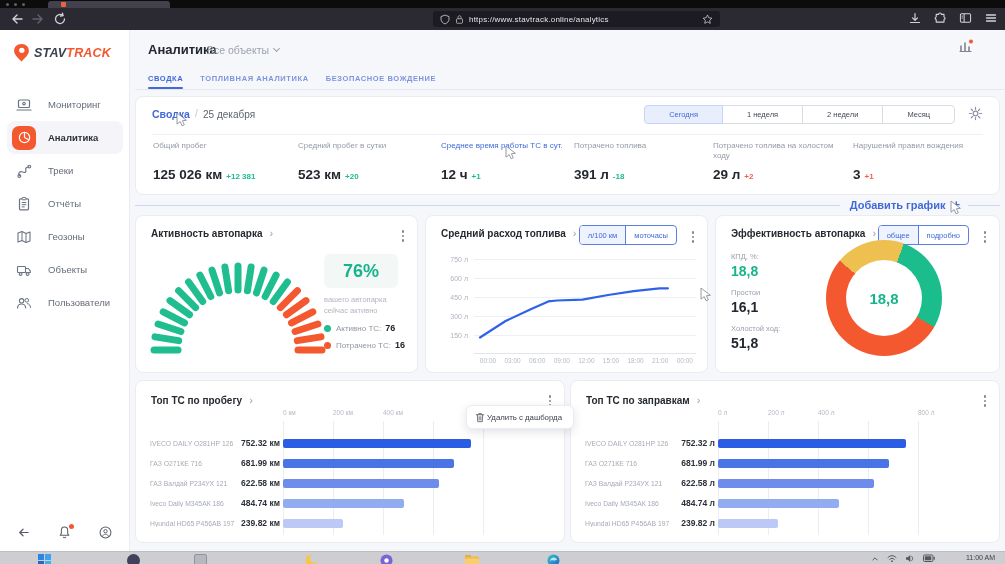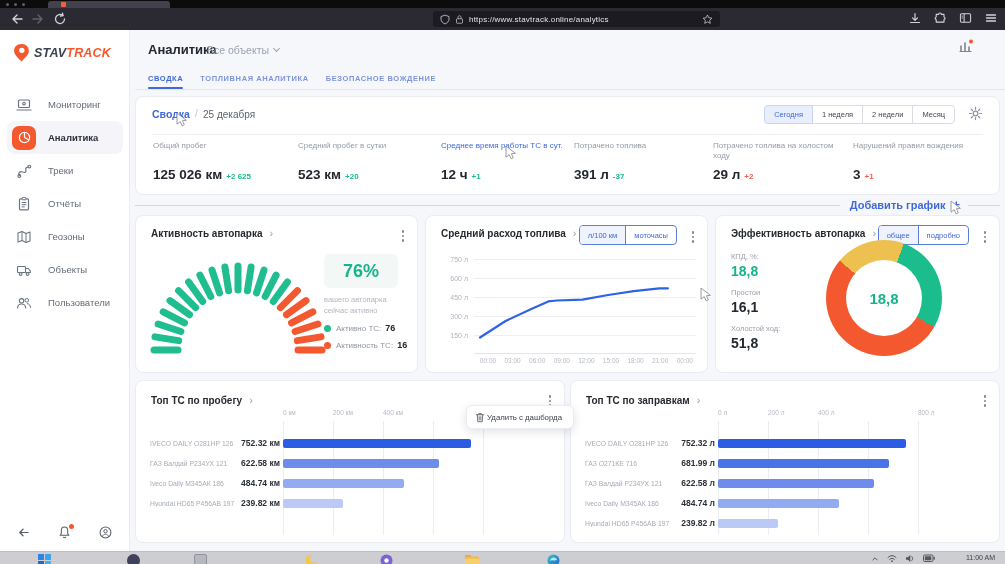--- a/index.html
+++ b/index.html
@@ -47,21 +47,21 @@
   .tab-item { position:relative; font-size:7.5px; font-weight:bold; letter-spacing:.6px; color:#7d95de; display:flex; align-items:center; cursor:pointer; }
   .tab-item.active { color:#4069d9; }
   .tab-item.active::after { content:""; position:absolute; left:0; right:0; bottom:0; height:2px; background:#4069d9; border-radius:2px; }
 
   .card { position:absolute; background:#fff; border:1px solid #ebecf2; border-radius:8px; }
   .summary-card { left:135px; top:66px; width:865px; height:99px; }
   .sc-title { position:absolute; left:16px; top:11px; font-size:10.5px; font-weight:bold; color:#4069d9; cursor:pointer; }
   .sc-slash { position:absolute; left:59px; top:11px; font-size:10px; color:#c3c7ce; }
   .sc-date { position:absolute; left:67px; top:11.5px; font-size:10px; color:#5d626b; }
   .ranges { position:absolute; right:44px; top:8px; display:flex; }
-  .rbtn { height:19px; padding:0 9px; font-size:7.5px; display:flex; align-items:center; background:#fff; border:1px solid #d9dce3; color:#434955; margin-left:-1px; cursor:pointer; }
+  .rbtn { height:19px; padding:0 24px; font-size:7.5px; display:flex; align-items:center; background:#fff; border:1px solid #d9dce3; color:#434955; margin-left:-1px; cursor:pointer; }
   .rbtn:first-child { border-radius:4px 0 0 4px; } .rbtn:last-child { border-radius:0 4px 4px 0; }
   .rbtn.active { background:#e9eefc; border-color:#c6d4f7; color:#4069d9; position:relative; z-index:1; }
   .gear { position:absolute; right:16px; top:9px; width:15px; height:15px; cursor:pointer; }
   .sc-div { position:absolute; left:16px; right:16px; top:37px; height:1px; background:#eef0f4; }
   .metric { position:absolute; top:44px; width:132px; }
   .m-label { font-size:8px; line-height:1.3; color:#949aa6; }
   .m-val { position:absolute; top:26px; font-size:13.5px; font-weight:bold; color:#23272f; white-space:nowrap; }
   .m-delta { font-size:8px; font-weight:bold; margin-left:4px; }
 
   .add-row { position:absolute; left:135px; top:167px; width:865px; height:16px; display:flex; align-items:center; }
@@ -315,33 +315,33 @@
         <div class="rbtn">Месяц</div>
       </div>
       <svg class="gear" viewBox="0 0 16 16">
           <circle cx="8" cy="8" r="2.5" stroke="#8a93a6" stroke-width="1.3" fill="none"></circle>
           <path d="M8 1.5v2M8 12.5v2M1.5 8h2M12.5 8h2M3.4 3.4 4.8 4.8M11.2 11.2l1.4 1.4M12.6 3.4l-1.4 1.4M4.8 11.2l-1.4 1.4" stroke="#8a93a6" stroke-width="1.3" stroke-linecap="round"></path>
         </svg>
       <div class="sc-div"></div>
 
       <div class="metric" style="left:17px">
         <div class="m-label">Общий пробег</div>
-        <div class="m-val"><span>125 026 км</span><span class="m-delta" style="color: rgb(29, 185, 146);">+2 625</span></div>
+        <div class="m-val"><span>125 026 км</span><span class="m-delta" style="color: rgb(29, 185, 146);">+12 381</span></div>
       </div>
       <div class="metric" style="left:162px">
         <div class="m-label">Средний пробег в сутки</div>
         <div class="m-val"><span>523 км</span><span class="m-delta" style="color: rgb(29, 185, 146);">+20</span></div>
       </div>
       <div class="metric" style="left:305px">
         <div class="m-label" style="color: rgb(64, 105, 217);">Среднее время работы ТС в сут.</div>
         <div class="m-val"><span>12 ч</span><span class="m-delta" style="color: rgb(29, 185, 146);">+1</span></div>
       </div>
       <div class="metric" style="left:438px">
         <div class="m-label">Потрачено топлива</div>
-        <div class="m-val"><span>391 л</span><span class="m-delta" style="color: rgb(29, 185, 146);">-37</span></div>
+        <div class="m-val"><span>391 л</span><span class="m-delta" style="color: rgb(29, 185, 146);">-18</span></div>
       </div>
       <div class="metric" style="left:577px">
         <div class="m-label">Потрачено топлива на холостом ходу</div>
         <div class="m-val"><span>29 л</span><span class="m-delta" style="color: rgb(242, 96, 77);">+2</span></div>
       </div>
       <div class="metric" style="left:717px">
         <div class="m-label">Нарушений правил вождения</div>
         <div class="m-val"><span>3</span><span class="m-delta" style="color: rgb(242, 96, 77);">+1</span></div>
       </div>
     </div>
@@ -389,21 +389,21 @@
       <div class="act-right">
         <div class="pct-box">76%</div>
         <div class="act-cap">вашего автопарка сейчас активно</div>
         <div class="leg-row">
           <span class="leg-dot" style="background: rgb(31, 189, 143);"></span>
           <span class="leg-lbl">Активно ТС:</span>
           <span class="leg-val">76</span>
         </div>
         <div class="leg-row">
           <span class="leg-dot" style="background: rgb(244, 88, 46);"></span>
-          <span class="leg-lbl">Активность ТС:</span>
+          <span class="leg-lbl">Потрачено ТС:</span>
           <span class="leg-val">16</span>
         </div>
       </div>
     </div>
 
     <div class="card cardB">
       <div class="c-title">
           <span>Средний расход топлива</span>
           <span class="chev-r">›</span>
         </div>
@@ -509,20 +509,27 @@
         </div>
       <div class="tc-rows" id="tm-rows">
         <div class="trow">
             <span class="tname">IVECO DAILY О281НР 126</span>
             <span class="tval">752.32 км</span>
             <span class="tbarwrap">
               <span class="tbar" style="width: 188.1px; background: rgb(42, 92, 228);"></span>
             </span>
           </div>
         <div class="trow">
+            <span class="tname">ГАЗ О271КЕ 716</span>
+            <span class="tval">681.99 км</span>
+            <span class="tbarwrap">
+              <span class="tbar" style="width: 170.5px; background: rgb(74, 115, 230);"></span>
+            </span>
+          </div>
+        <div class="trow">
             <span class="tname">ГАЗ Валдай Р234УХ 121</span>
             <span class="tval">622.58 км</span>
             <span class="tbarwrap">
               <span class="tbar" style="width: 155.6px; background: rgb(109, 140, 235);"></span>
             </span>
           </div>
         <div class="trow">
             <span class="tname">Iveco Daily М345АК 186</span>
             <span class="tval">484.74 км</span>
             <span class="tbarwrap">

